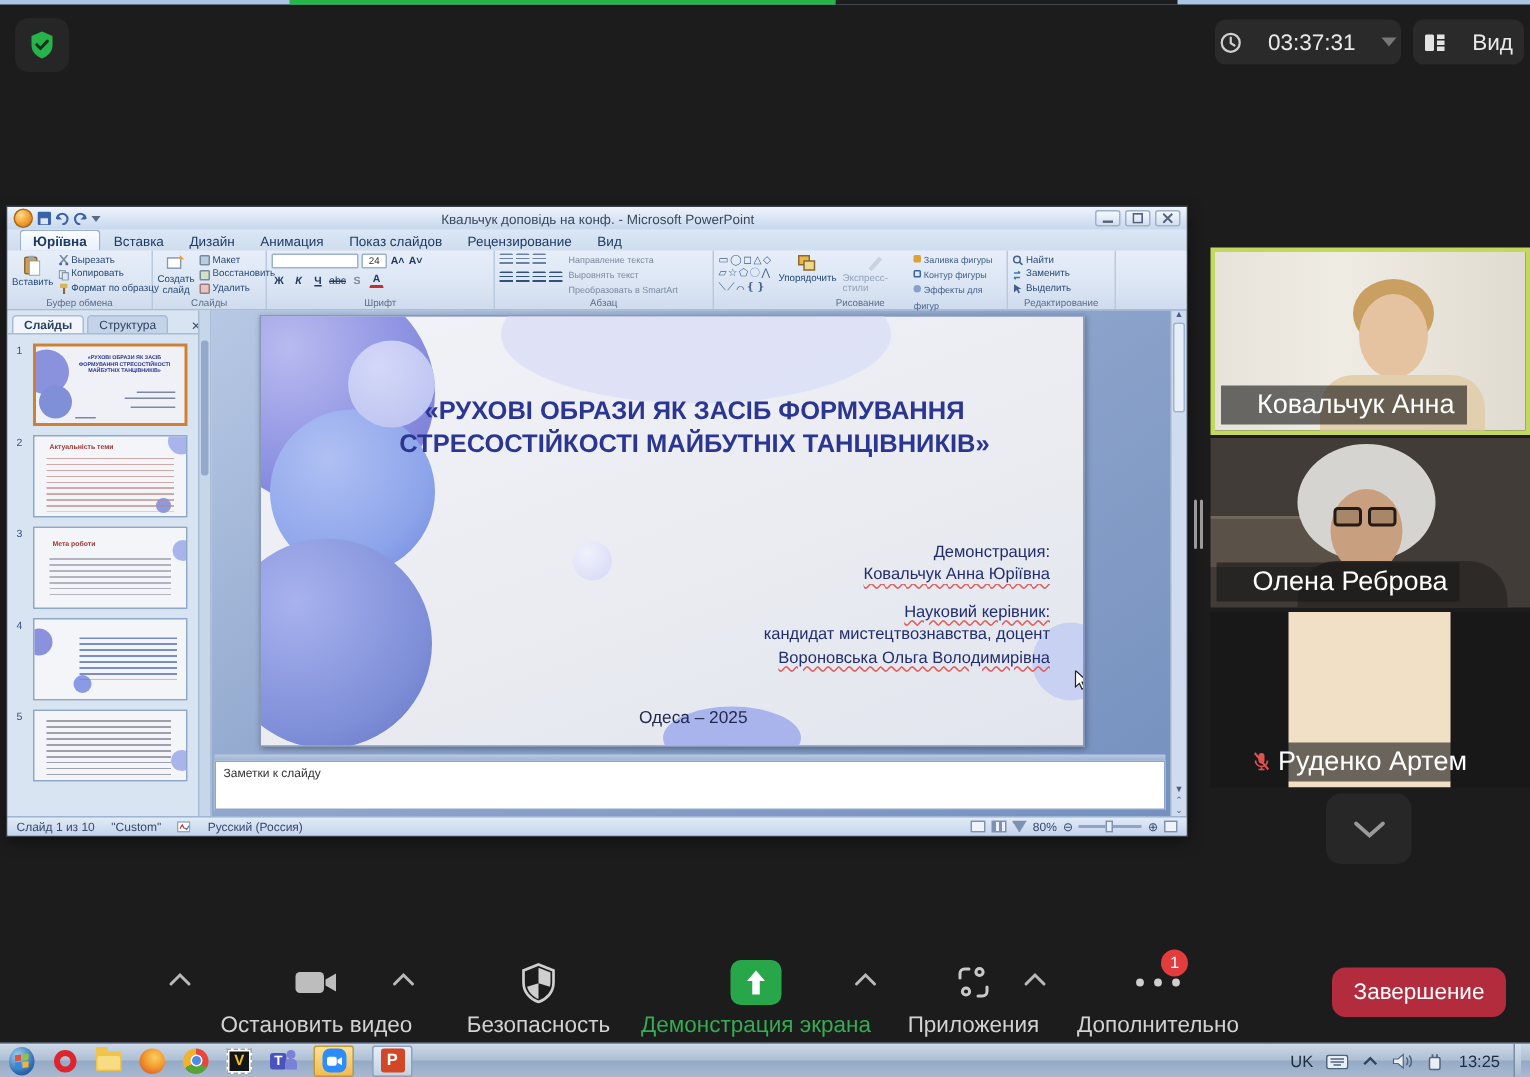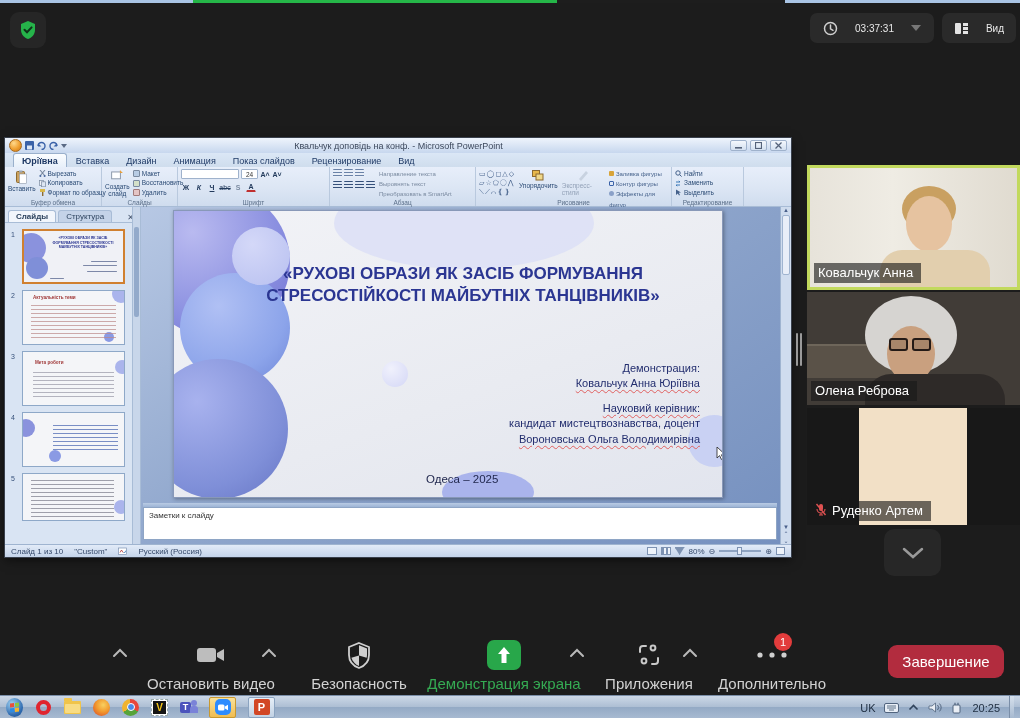--- a/index.html
+++ b/index.html
@@ -7,21 +7,21 @@
   .stage{position:relative;width:1020px;height:718px;background:#1c1c1c;overflow:hidden;
          font-family:"Liberation Sans","DejaVu Sans",sans-serif;}
 
   
   .topstrip{position:absolute;top:0;left:0;width:1020px;height:3px;background:#a9c4e4;}
   .topstrip .green{position:absolute;left:193px;top:0;width:364px;height:3px;background:#25b648;}
   .topstrip .dark{position:absolute;left:557px;top:0;width:228px;height:3px;background:#1d1d1d;}
   .shield-btn{position:absolute;left:10px;top:12px;width:36px;height:36px;border-radius:9px;
               background:#262626;display:flex;align-items:center;justify-content:center;}
   .pill{position:absolute;top:13px;height:30px;border-radius:7px;background:#2a2a2a;color:#e9e9e9;
-        display:flex;align-items:center;justify-content:center;gap:17px;font-size:10px;}
+        display:flex;align-items:center;justify-content:center;gap:17px;font-size:15px;}
   .caret-down{width:0;height:0;border-left:5px solid transparent;border-right:5px solid transparent;
               border-top:6px solid #8b8b8b;}
 
   
   .ppt{position:absolute;left:5px;top:138px;width:786px;height:419px;background:#cfdded;
        box-shadow:0 0 0 1px #39404c,0 3px 10px rgba(0,0,0,.55);font-size:9px;color:#1c2c44;}
   .ppt-title{position:absolute;left:0;top:0;width:100%;height:15px;
              background:linear-gradient(#eef4fc,#c7d7ee);display:flex;align-items:center;padding:0 4px;gap:3px;}
   .orb{width:13px;height:13px;border-radius:50%;background:radial-gradient(circle at 35% 30%,#ffd98c,#f0a030 55%,#c87418);
        border:1px solid #a86a1c;}
@@ -79,22 +79,22 @@
   .statusbar{position:absolute;left:0;bottom:0;width:100%;height:13px;border-top:1px solid #9fb4d0;
              background:linear-gradient(#e2ebf8,#c4d4ea);display:flex;align-items:center;
              font-size:8px;color:#35496a;padding:0 6px;gap:11px;}
   .viewic{width:10px;height:8px;border:1px solid #7d92b2;background:#eef3fa;display:inline-block;}
   .slider{width:42px;height:2px;background:#8fa4c2;position:relative;display:inline-block;}
   .slider i{position:absolute;left:18px;top:-3px;width:5px;height:8px;background:#e8eef8;border:1px solid #7d92b2;}
 
   
   .handle{position:absolute;width:2px;height:33px;background:#9a9a9a;border-radius:1px;}
   .vtile{position:absolute;left:807px;width:213px;background:#222;overflow:hidden;}
-  .vname{position:absolute;left:4px;bottom:4px;background:rgba(25,25,25,.62);color:#fff;font-size:13px;
-         padding:2px 8px 3px 4px;display:flex;align-items:flex-start;gap:5px;white-space:nowrap;}
+  .vname{position:absolute;left:4px;bottom:4px;background:rgba(25,25,25,.62);color:#fff;font-size:18px;
+         padding:2px 8px 3px 24px;display:flex;align-items:center;gap:5px;white-space:nowrap;}
   .chevbtn{position:absolute;left:884px;top:529px;width:57px;height:47px;background:#272727;border-radius:10px;
            display:flex;align-items:center;justify-content:center;}
 
   
   .ctl{position:absolute;top:634px;height:58px;display:flex;flex-direction:column;align-items:center;
        justify-content:flex-end;gap:4px;color:#d2d2d2;font-size:15px;}
   .ctl .ictray{height:32px;display:flex;align-items:center;}
   .chev-up{position:absolute;width:16px;height:10px;}
   .badge{position:absolute;background:#e23c3c;color:#fff;border-radius:50%;width:18px;height:18px;
          display:flex;align-items:center;justify-content:center;font-size:11px;}
@@ -642,18 +642,18 @@
           <path d="M1.5 5.5 L5.5 1.5 L9.5 5.5" stroke="#30435c" stroke-width="1.6" fill="none"></path>
         </svg>
       <svg width="14" height="11" viewBox="0 0 14 11">
           <path d="M1 4 H4 L7.5 1 V10 L4 7 H1 Z" fill="#e9eef5" stroke="#51647e" stroke-width="0.8"></path>
           <path d="M9.5 3 a3.5 3.5 0 0 1 0 5 M11.5 1.6 a6 6 0 0 1 0 7.8" stroke="#51647e" fill="none" stroke-width="1"></path>
         </svg>
       <svg width="12" height="12" viewBox="0 0 12 12">
           <rect x="2" y="3" width="7" height="8" rx="1" fill="#e9eef5" stroke="#51647e"></rect>
           <path d="M4 3 V0.8 M7 3 V0.8" stroke="#51647e" stroke-width="1.2"></path>
         </svg>
-      <span>20:25</span>
+      <span>13:25</span>
       <span style="width:5px;height:23px;border-left:1px solid #7a8ea8;background:linear-gradient(#d6e0ec,#a5b8cf);"></span>
     </span>
   </div>
 
 </div>
 
 </body></html>

